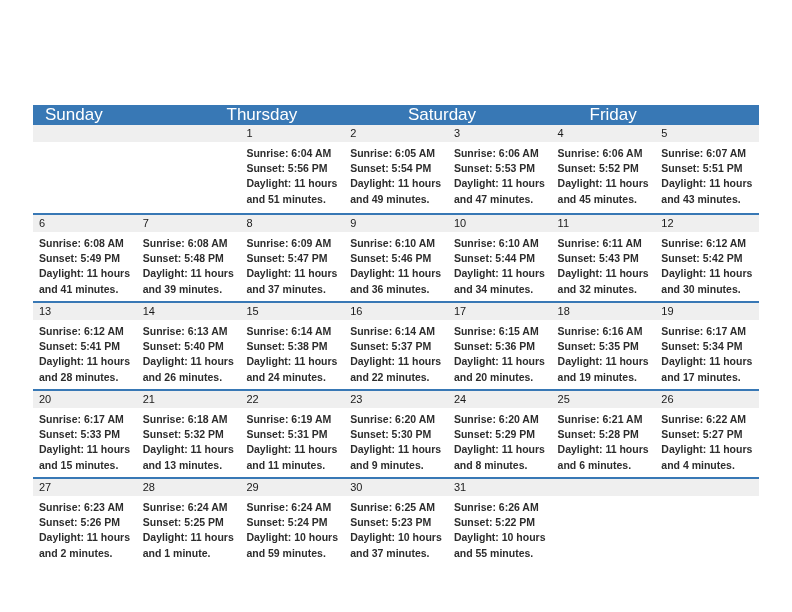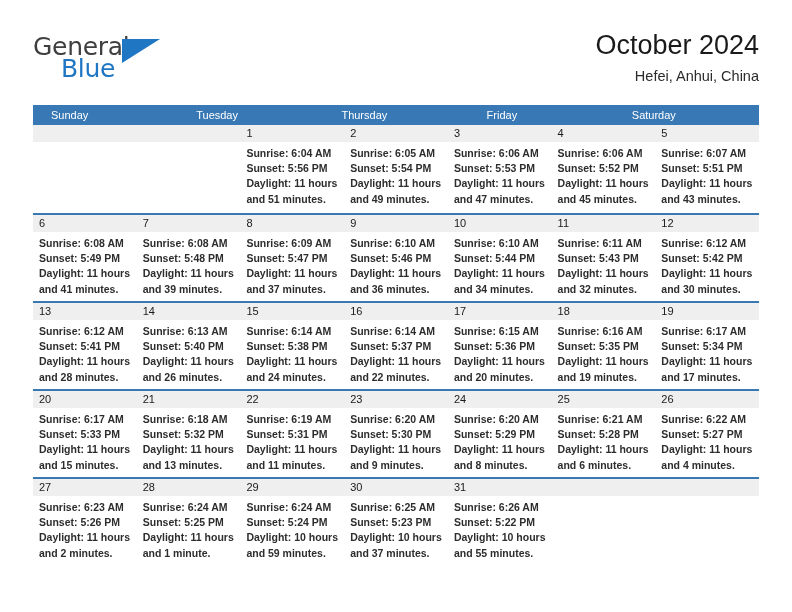--- a/index.html
+++ b/index.html
@@ -99,23 +99,23 @@
   }
   .dow-row {
     display: flex;
     background: #3878b5;
     height: 20px;
   }
   .dow-cell {
     flex: 1 1 0;
     min-width: 0;
     color: #ffffff;
-    font-size: 11px;
+    font-size: 17px;
     line-height: 20px;
-    padding-left: 18px;
+    padding-left: 12px;
     box-sizing: border-box;
     font-family: "Liberation Sans", sans-serif;
   }
 
   .week-row {
     display: flex;
     border-top: 2px solid #3878b5;
     height: 88px;
     box-sizing: border-box;
   }
@@ -155,39 +155,27 @@
     color: #2d2d2d;
     white-space: nowrap;
     font-family: "Liberation Sans", sans-serif;
   }
 </style>
 </head>
 <body>
 
 <div class="page">
 
-  <div class="header">
-    <div class="brand">
-      <span class="brand-general">General</span>
-      <span class="brand-triangle"></span>
-      <span class="brand-blue">Blue</span>
-    </div>
-    <div class="title-block">
-      <div class="cal-title">October 2024</div>
-      <div class="cal-subtitle">Hefei, Anhui, China</div>
-    </div>
-  </div>
 
   <div class="calendar">
     <div class="dow-row">
         <div class="dow-cell">Sunday</div>
-        <div class="dow-cell">Tuesday</div>
         <div class="dow-cell">Thursday</div>
+        <div class="dow-cell">Saturday</div>
         <div class="dow-cell">Friday</div>
-        <div class="dow-cell">Saturday</div>
       </div>
     <div class="weeks">
         <div class="week-row first">
           <div class="day-cell empty">
             <div class="day-num-band">
               <span class="day-num"></span>
             </div>
             <div class="day-info"></div>
           </div>
           <div class="day-cell empty">

